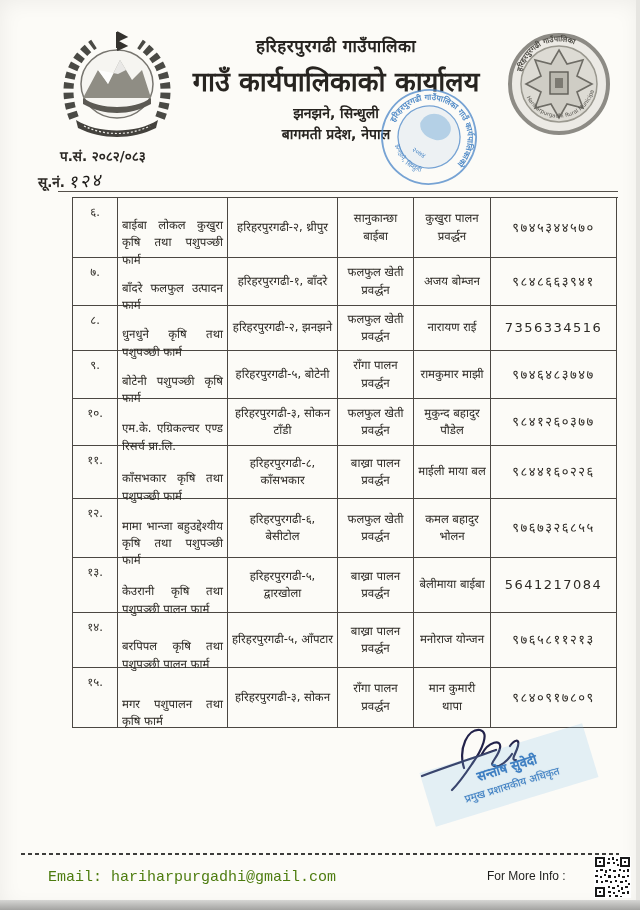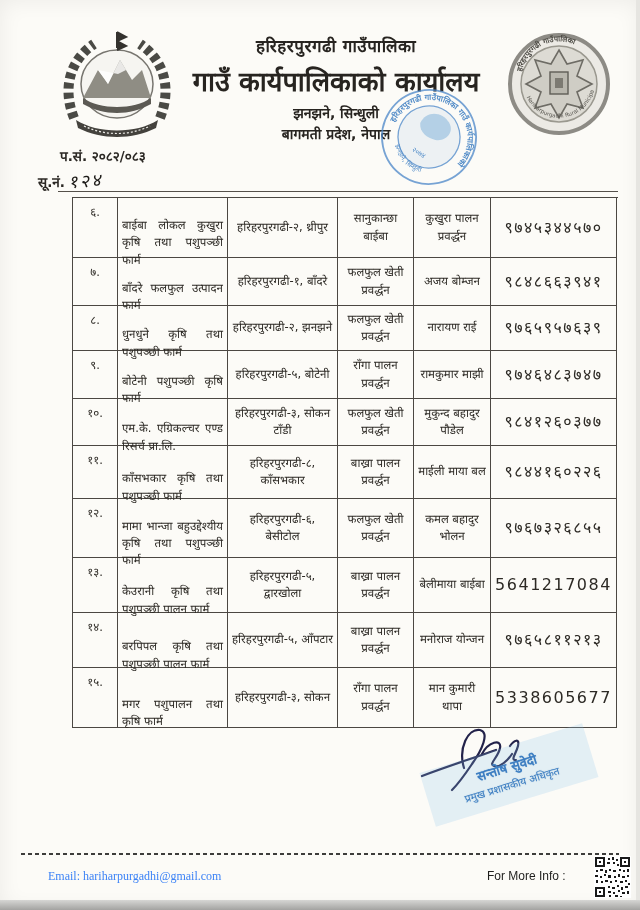--- a/index.html
+++ b/index.html
@@ -39,37 +39,37 @@
     grid-template-columns:45px 110px 110px 76px 77px 126px;
     grid-template-rows:60px 48px 45px 48px 47px 53px 59px 55px 55px 60px;
     border-left:1.3px solid #4b4742; border-top:1.3px solid #4b4742;
     color:#2d2a25; }
   .cell { border-right:1.3px solid #4b4742; border-bottom:1.3px solid #4b4742;
     display:flex; align-items:center; justify-content:center;
     font-size:11.5px; line-height:1.5; padding:2px 4px; text-align:center; }
   .cell.sn { align-items:flex-start; padding-top:6px; }
   .cell.farm { justify-content:flex-start; }
   .cell.farm span { width:100%; text-align:justify;margin-top:31px; }
-  .cell.phone { font-size:16px; letter-spacing:1.5px; }
+  .cell.phone { font-size:13px; letter-spacing:1.5px; }
 
   
   .signature { position:absolute; left:412px; top:720px; width:140px; height:80px; }
   .stamp-bottom { position:absolute; left:424px; top:747px; width:170px; height:56px;
     transform:rotate(-17deg);
     background:rgba(140,195,235,0.22);
     display:flex; flex-direction:column; align-items:center; justify-content:center;
     color:#3d7ec2; text-shadow:0 0 1px rgba(90,150,200,.5); }
   .stamp-bottom .s1 { font-size:13px; font-weight:bold; }
   .stamp-bottom .s2 { font-size:10.5px; margin-top:2px; }
 
   
   .footer-rule { position:absolute; left:21px; top:853px; width:598px; height:2px;
     background:repeating-linear-gradient(90deg,#3d3d3b 0 4px,transparent 4px 7px); }
   .footer-email { position:absolute; left:48px; top:869px;
-    font-family:Liberation Serif, serif; font-size:12px; color:#3b82f6; }
+    font-family:Liberation Mono, monospace; font-size:15px; color:#4d7c0f; }
   .footer-info { position:absolute; left:487px; top:869px;
     font-family:"Liberation Sans", sans-serif; font-size:12px; color:#1f1f1d; }
   .qr { position:absolute; left:594px; top:856px; width:37px; height:42px; }
 </style>
 </head>
 <body>
 
 <div class="page">
 
   <svg class="emblem-left" viewBox="0 0 114 118">
@@ -159,21 +159,21 @@
     <div class="cell">अजय बोम्जन</div>
     <div class="cell phone">९८४८६६३९४१</div>
 
     <div class="cell sn">८.</div>
     <div class="cell farm">
         <span>धुनधुने कृषि तथा पशुपञ्छी फार्म</span>
       </div>
     <div class="cell">हरिहरपुरगढी-२, झनझने</div>
     <div class="cell">फलफुल खेती प्रवर्द्धन</div>
     <div class="cell">नारायण राई</div>
-    <div class="cell phone">९७६५९५७६३९</div>
+    <div class="cell phone">7356334516</div>
 
     <div class="cell sn">९.</div>
     <div class="cell farm">
         <span>बोटेनी पशुपञ्छी कृषि फार्म</span>
       </div>
     <div class="cell">हरिहरपुरगढी-५, बोटेनी</div>
     <div class="cell">राँगा पालन प्रवर्द्धन</div>
     <div class="cell">रामकुमार माझी</div>
     <div class="cell phone">९७४६४८३७४७</div>
 
@@ -222,21 +222,21 @@
     <div class="cell">मनोराज योन्जन</div>
     <div class="cell phone">९७६५८११२१३</div>
 
     <div class="cell sn">१५.</div>
     <div class="cell farm">
         <span>मगर पशुपालन तथा कृषि फार्म</span>
       </div>
     <div class="cell">हरिहरपुरगढी-३, सोकन</div>
     <div class="cell">राँगा पालन प्रवर्द्धन</div>
     <div class="cell">मान कुमारी थापा</div>
-    <div class="cell phone">5338605677</div>
+    <div class="cell phone">९८४०९१७८०९</div>
   </div>
 
   <svg class="signature" viewBox="0 0 140 80">
     <g fill="none" stroke="#22224a" stroke-width="2.2" stroke-linecap="round">
       <path d="M10,56 C36,46 62,38 84,30"></path>
       <path d="M52,48 C46,28 56,8 68,10 C78,12 70,30 60,44 C52,56 44,66 40,70"></path>
       <path d="M70,34 C76,22 90,18 88,28 C86,38 76,44 82,46 C88,48 96,40 100,34"></path>
       <path d="M98,26 C102,20 108,18 106,26 C104,34 98,40 104,40"></path>
     </g>
   </svg>

